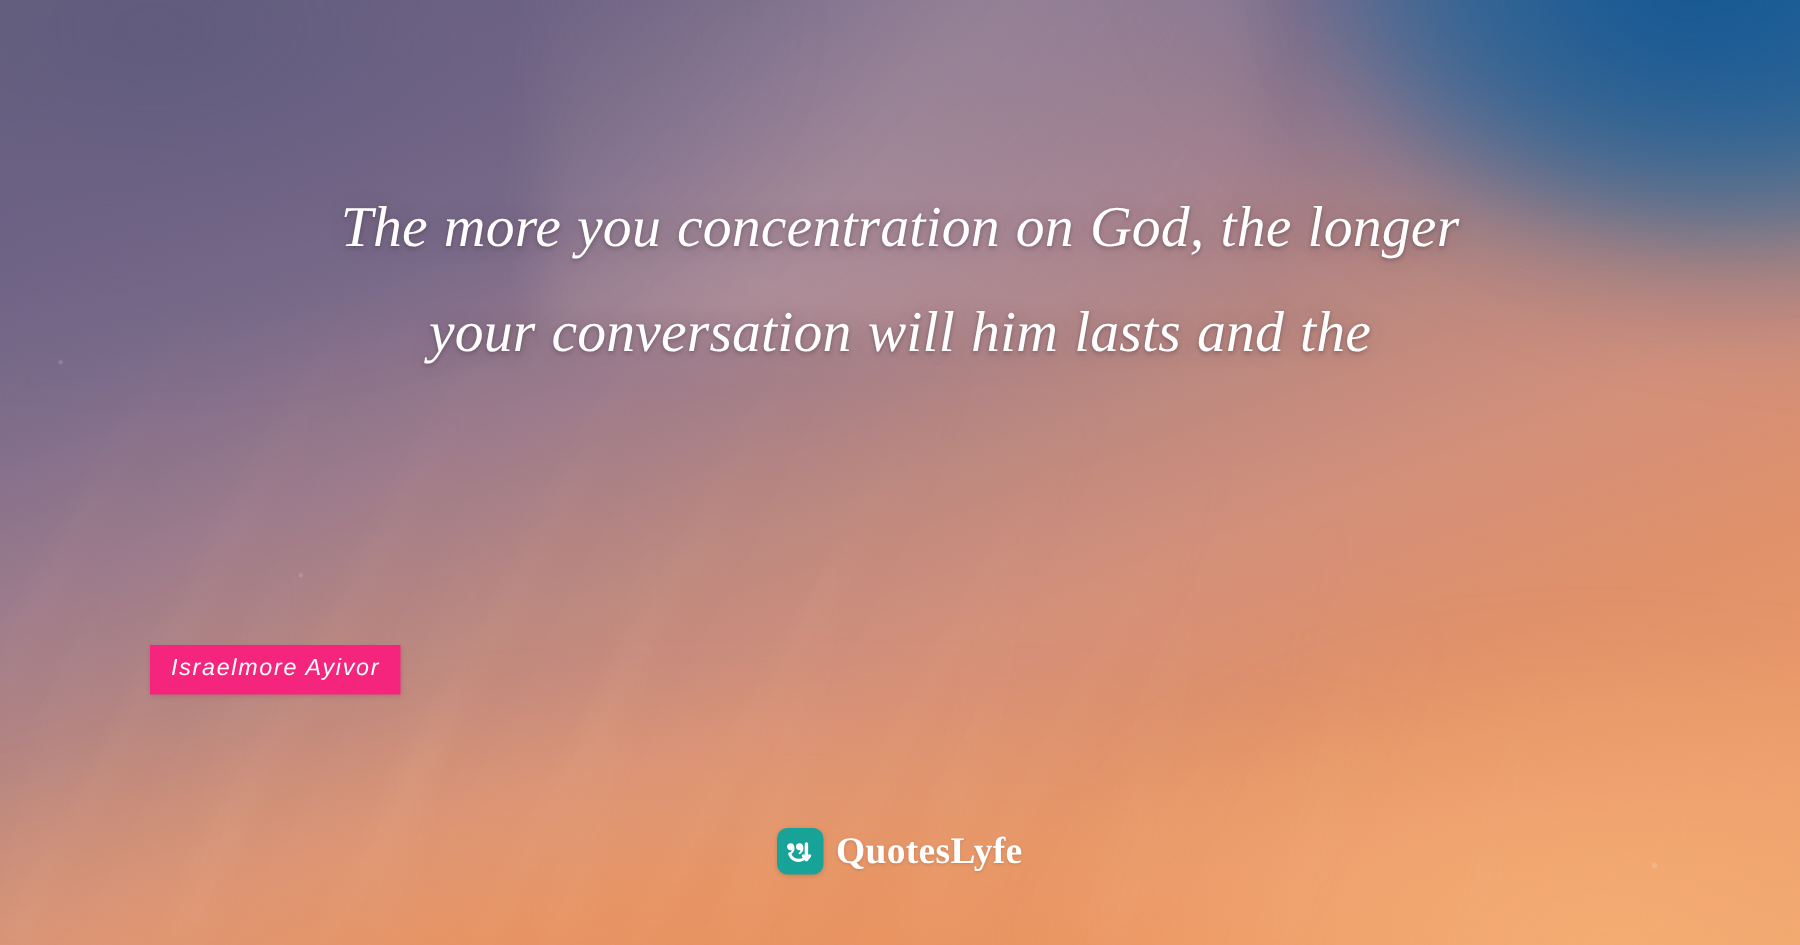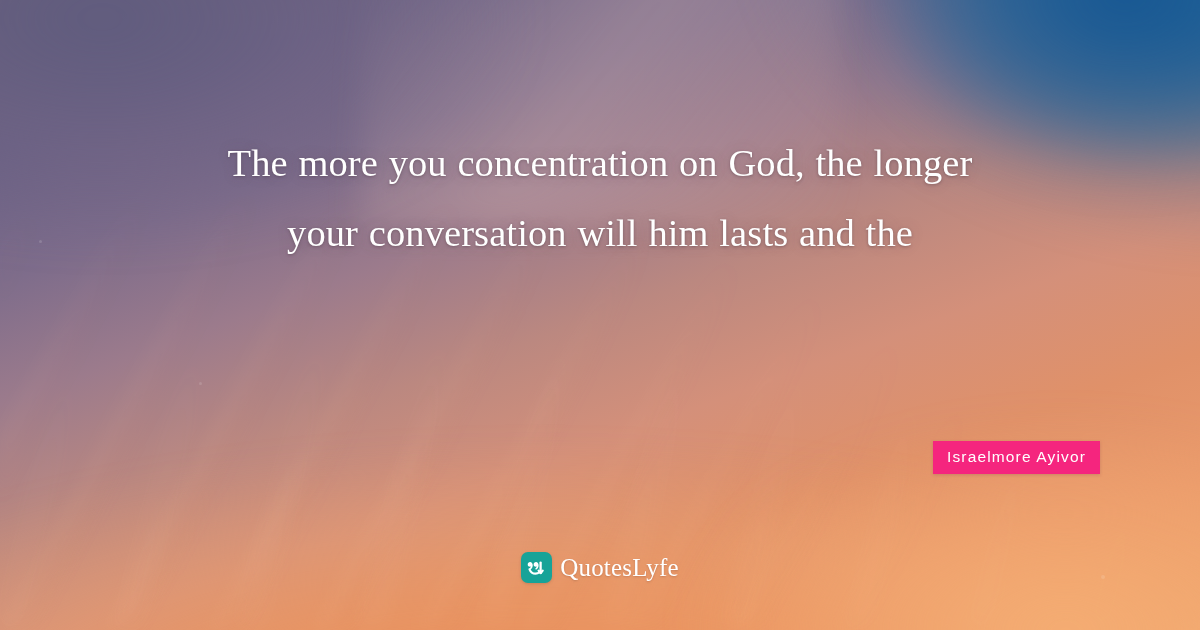--- a/index.html
+++ b/index.html
@@ -166,41 +166,42 @@
     inset: 0;
     display: flex;
     flex-direction: column;
     align-items: center;
     justify-content: flex-start;
     padding: 0;
   }
 
   .quote-block {
     width: 1000px;
-    margin: 11px auto;
+    margin: 0 auto;
     padding-top: 117px;
     text-align: center;
+    font-style: italic;
   }
 
   .quote-text {
     margin: 0;
     color: #ffffff;
     font-size: 38.5px;
     line-height: 70px;
     font-weight: 400;
     letter-spacing: 0.1px;
     text-shadow:
       0 1px 3px rgba(70, 50, 60, 0.42),
       0 0 14px rgba(90, 70, 80, 0.22);
     word-spacing: 1px;
   }
 
   .author-wrap {
     width: 100%;
-    text-align: right;
+    text-align: left;
     margin-top: 33px;
   }
 
   .author-badge {
     display: inline-block;
     background: #f5257e;
     color: #ffffff;
     font-family: "Liberation Sans", "DejaVu Sans", sans-serif;
     font-size: 15.5px;
     font-weight: 400;
@@ -231,21 +232,21 @@
     justify-content: center;
     box-shadow: 0 1px 3px rgba(90, 60, 50, 0.22);
     flex: none;
   }
 
   .brand-mark svg { display: block; }
 
   .brand-name {
     color: #ffffff;
     font-family: "Liberation Serif", "DejaVu Serif", serif;
-    font-weight: 400;
+    font-weight: 700;
     font-size: 25px;
     letter-spacing: 0.2px;
     line-height: 1;
     text-shadow: 0 1px 2px rgba(120, 70, 55, 0.30);
   }
 
   
   .speck {
     position: absolute;
     background: rgba(255, 255, 255, 0.34);

